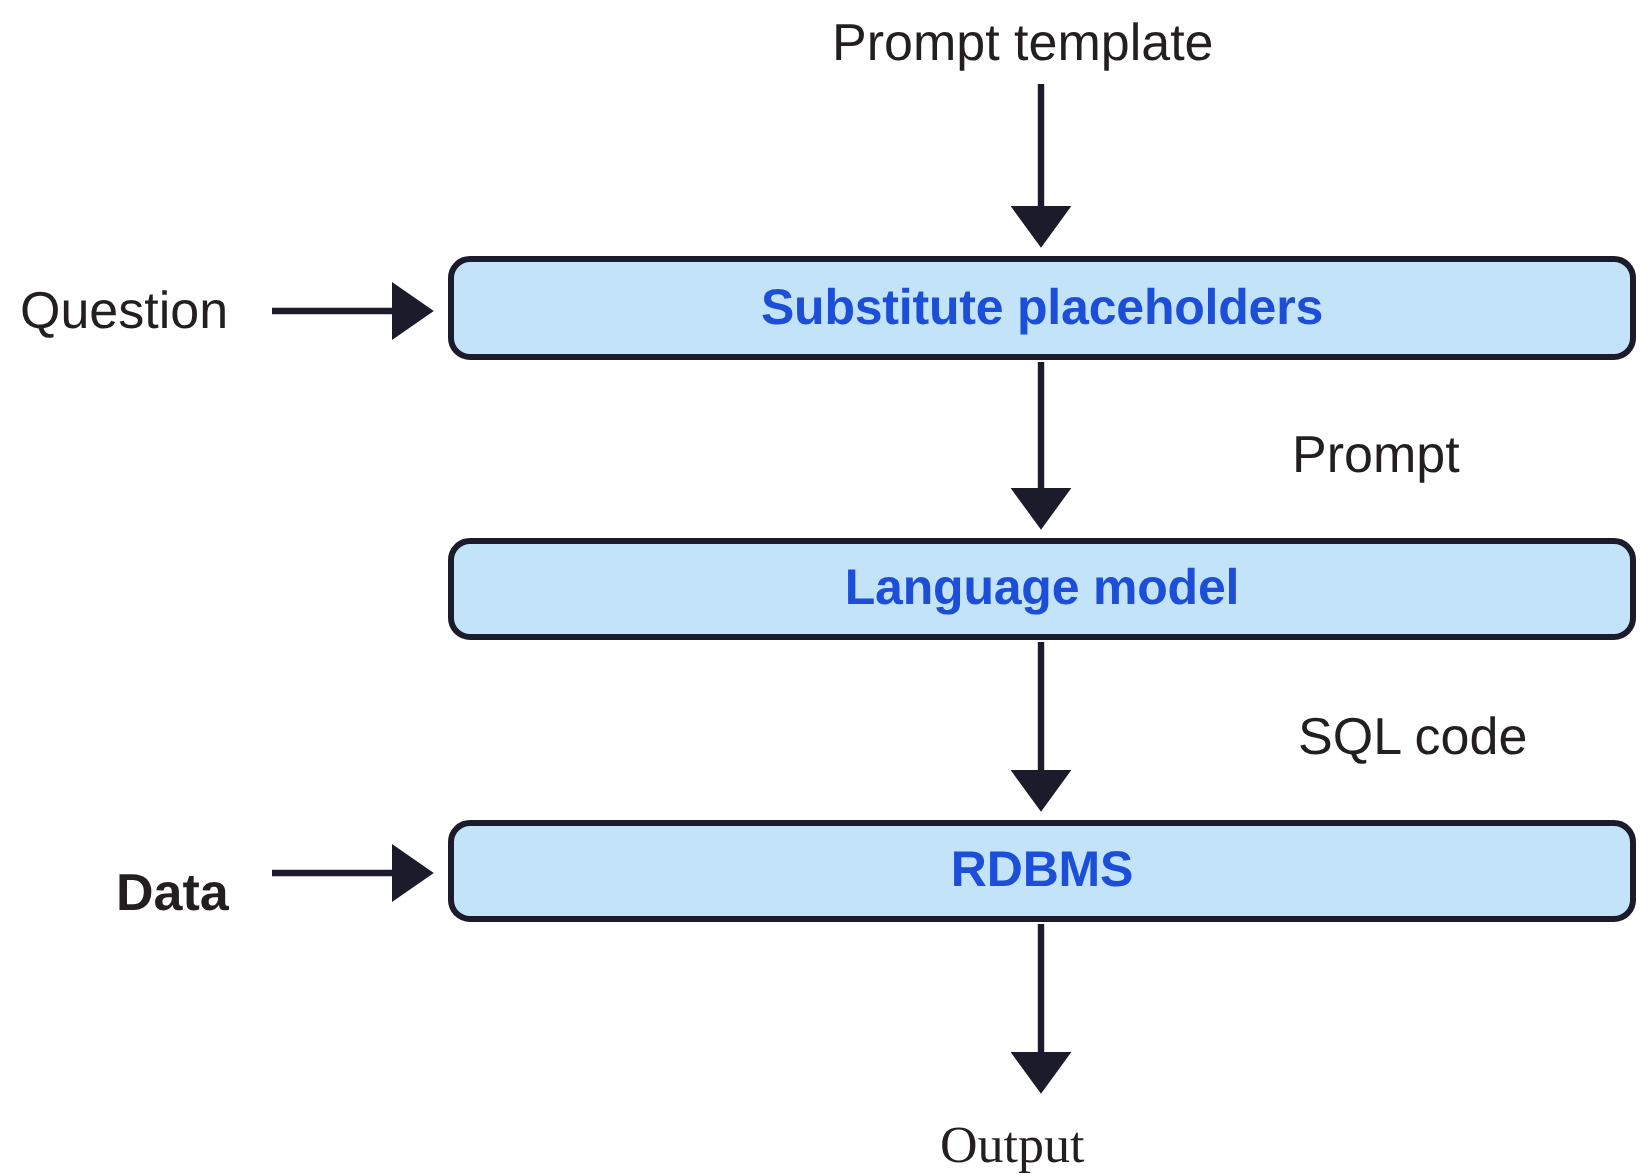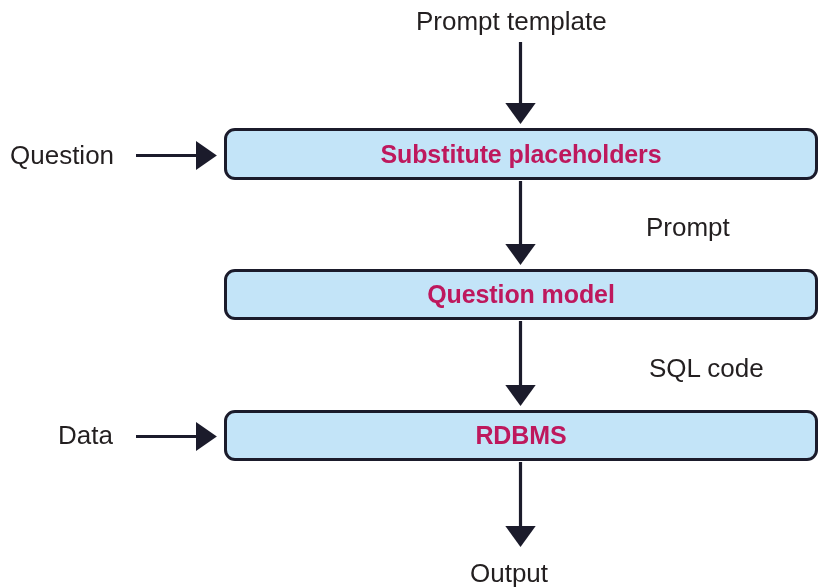--- a/index.html
+++ b/index.html
@@ -30,21 +30,21 @@
     background: #c3e4f8;
     border: 3px solid #1b1b2b;
     border-radius: 11px;
     display: flex;
     align-items: center;
     justify-content: center;
   }
   .node-label {
     font-size: 25px;
     font-weight: bold;
-    color: #be185d;
+    color: #1d4ed8;
     letter-spacing: -0.1px;
     line-height: 1;
     white-space: nowrap;
   }
   #node-substitute { top: 128px; }
   #node-language   { top: 269px; height: 51px; }
   #node-rdbms      { top: 410px; height: 51px; }
 
   
   .free-label {
@@ -52,22 +52,22 @@
     font-size: 26px;
     font-weight: normal;
     color: #231f20;
     line-height: 1;
     white-space: nowrap;
   }
   #label-prompt-template { left: 416px; top: 8px; }
   #label-question       { left: 10px;  top: 142px; }
   #label-prompt         { left: 646px; top: 214px; }
   #label-sql-code       { left: 628px; top: 355px; margin-left: 21px; }
-  #label-data           { left: 58px;  top: 422px; }
-  #label-output         { left: 470px; top: 560px; }
+  #label-data           { left: 58px;  top: 433px; font-weight: bold; }
+  #label-output         { left: 470px; top: 560px; font-family: Liberation Serif, serif; }
 
   
   #arrow-layer {
     position: absolute;
     left: 0;
     top: 0;
     width: 826px;
     height: 588px;
     pointer-events: none;
   }
@@ -112,20 +112,20 @@
 
   <div class="free-label" id="label-data">Data</div>
 
   <div class="free-label" id="label-output">Output</div>
 
   <div class="node" id="node-substitute">
     <span class="node-label">Substitute placeholders</span>
   </div>
 
   <div class="node" id="node-language">
-    <span class="node-label">Question model</span>
+    <span class="node-label">Language model</span>
   </div>
 
   <div class="node" id="node-rdbms">
     <span class="node-label">RDBMS</span>
   </div>
 
 </div>
 
 </body></html>

